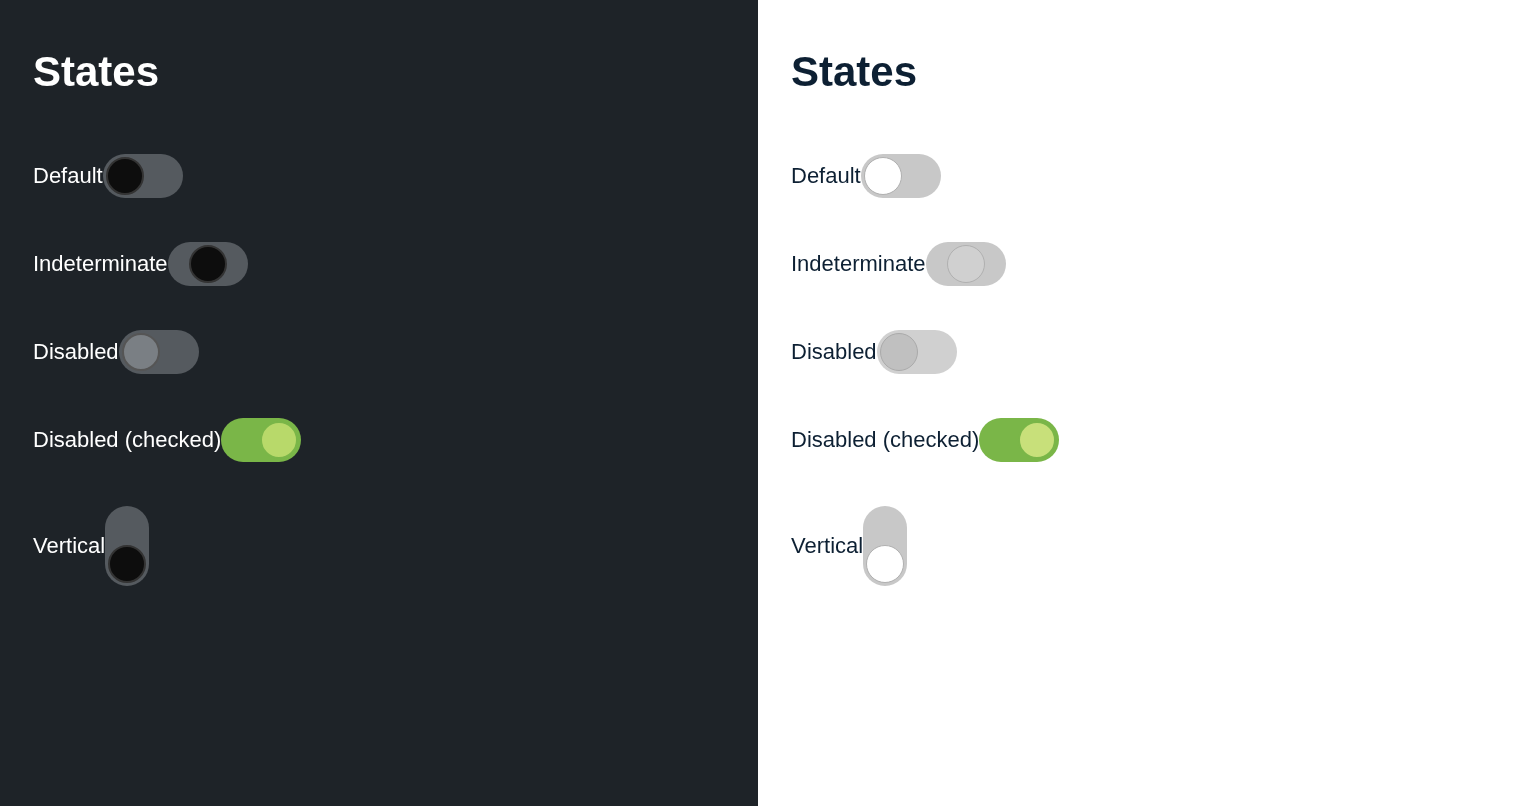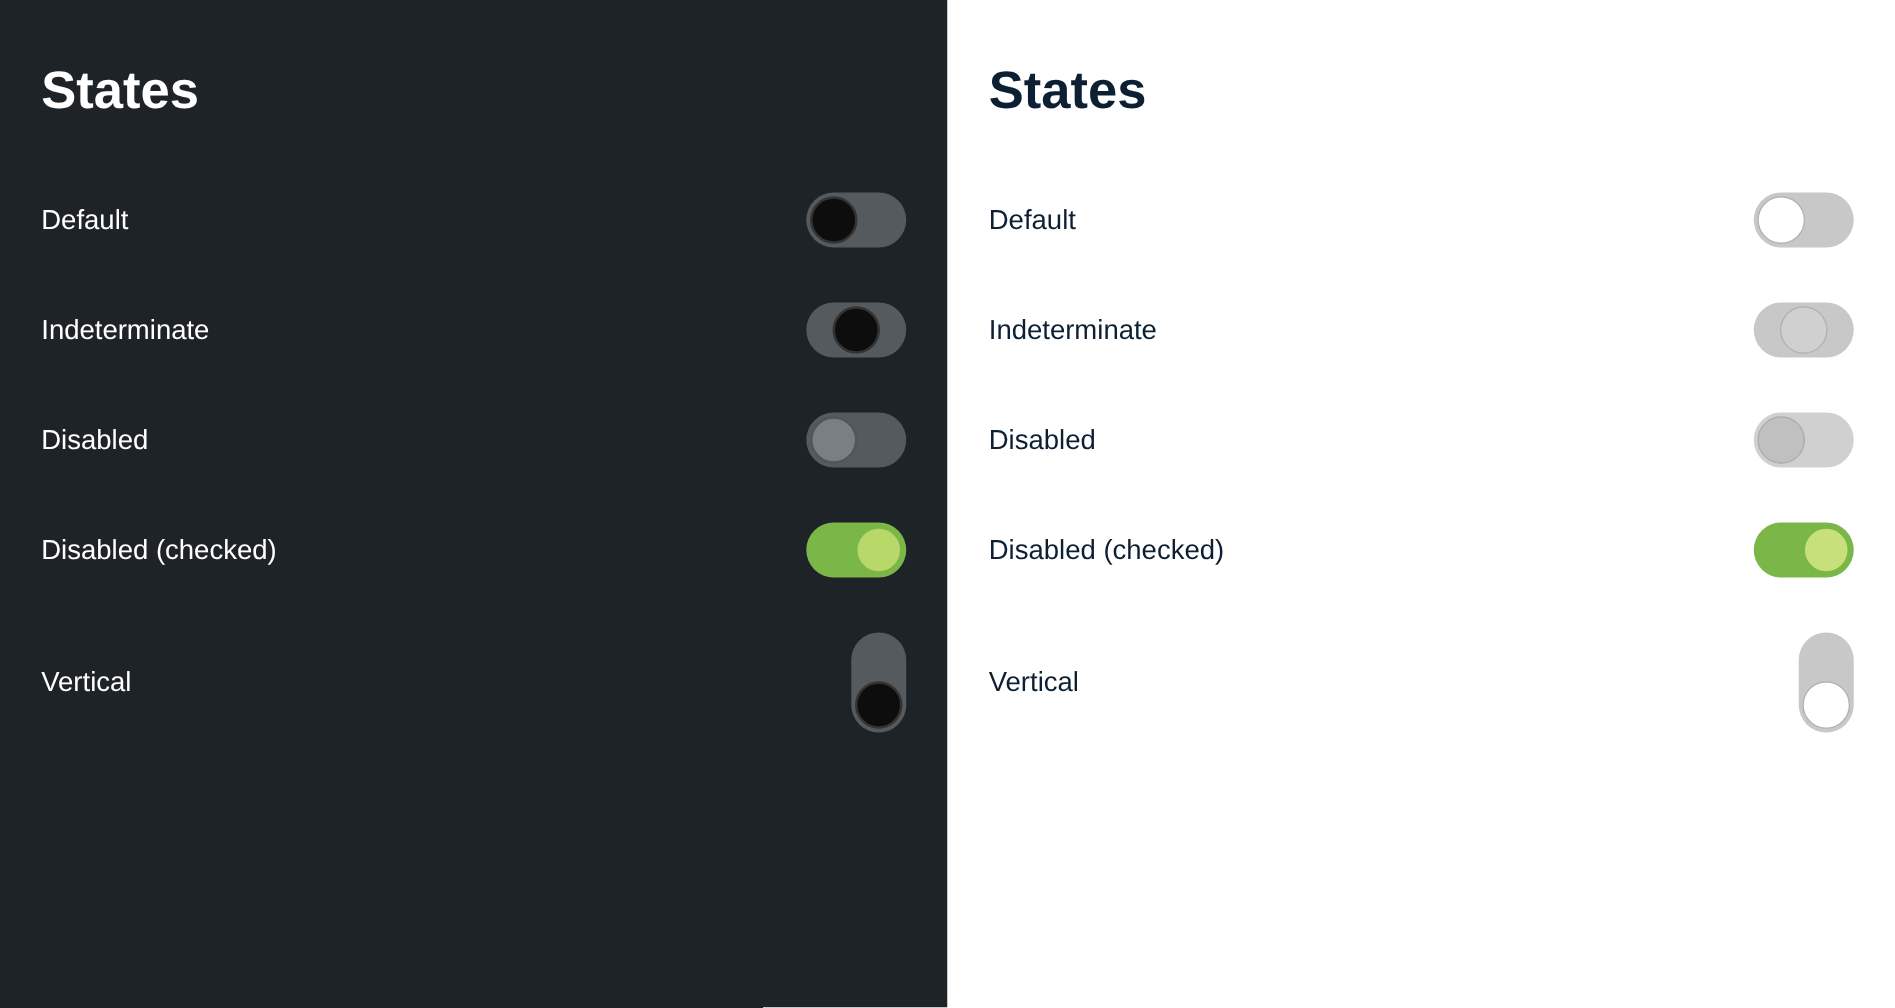--- a/index.html
+++ b/index.html
@@ -37,21 +37,20 @@
       color: #ffffff;
     }
 
     .panel-light .section-title {
       color: #0d2033;
     }
 
     .state-row {
       display: flex;
       align-items: center;
-      justify-content: space-between;
       padding: 22px 0;
     }
 
     .state-label {
       font-size: 22px;
       font-weight: 400;
     }
 
     .panel-dark .state-label {
       color: #ffffff;

